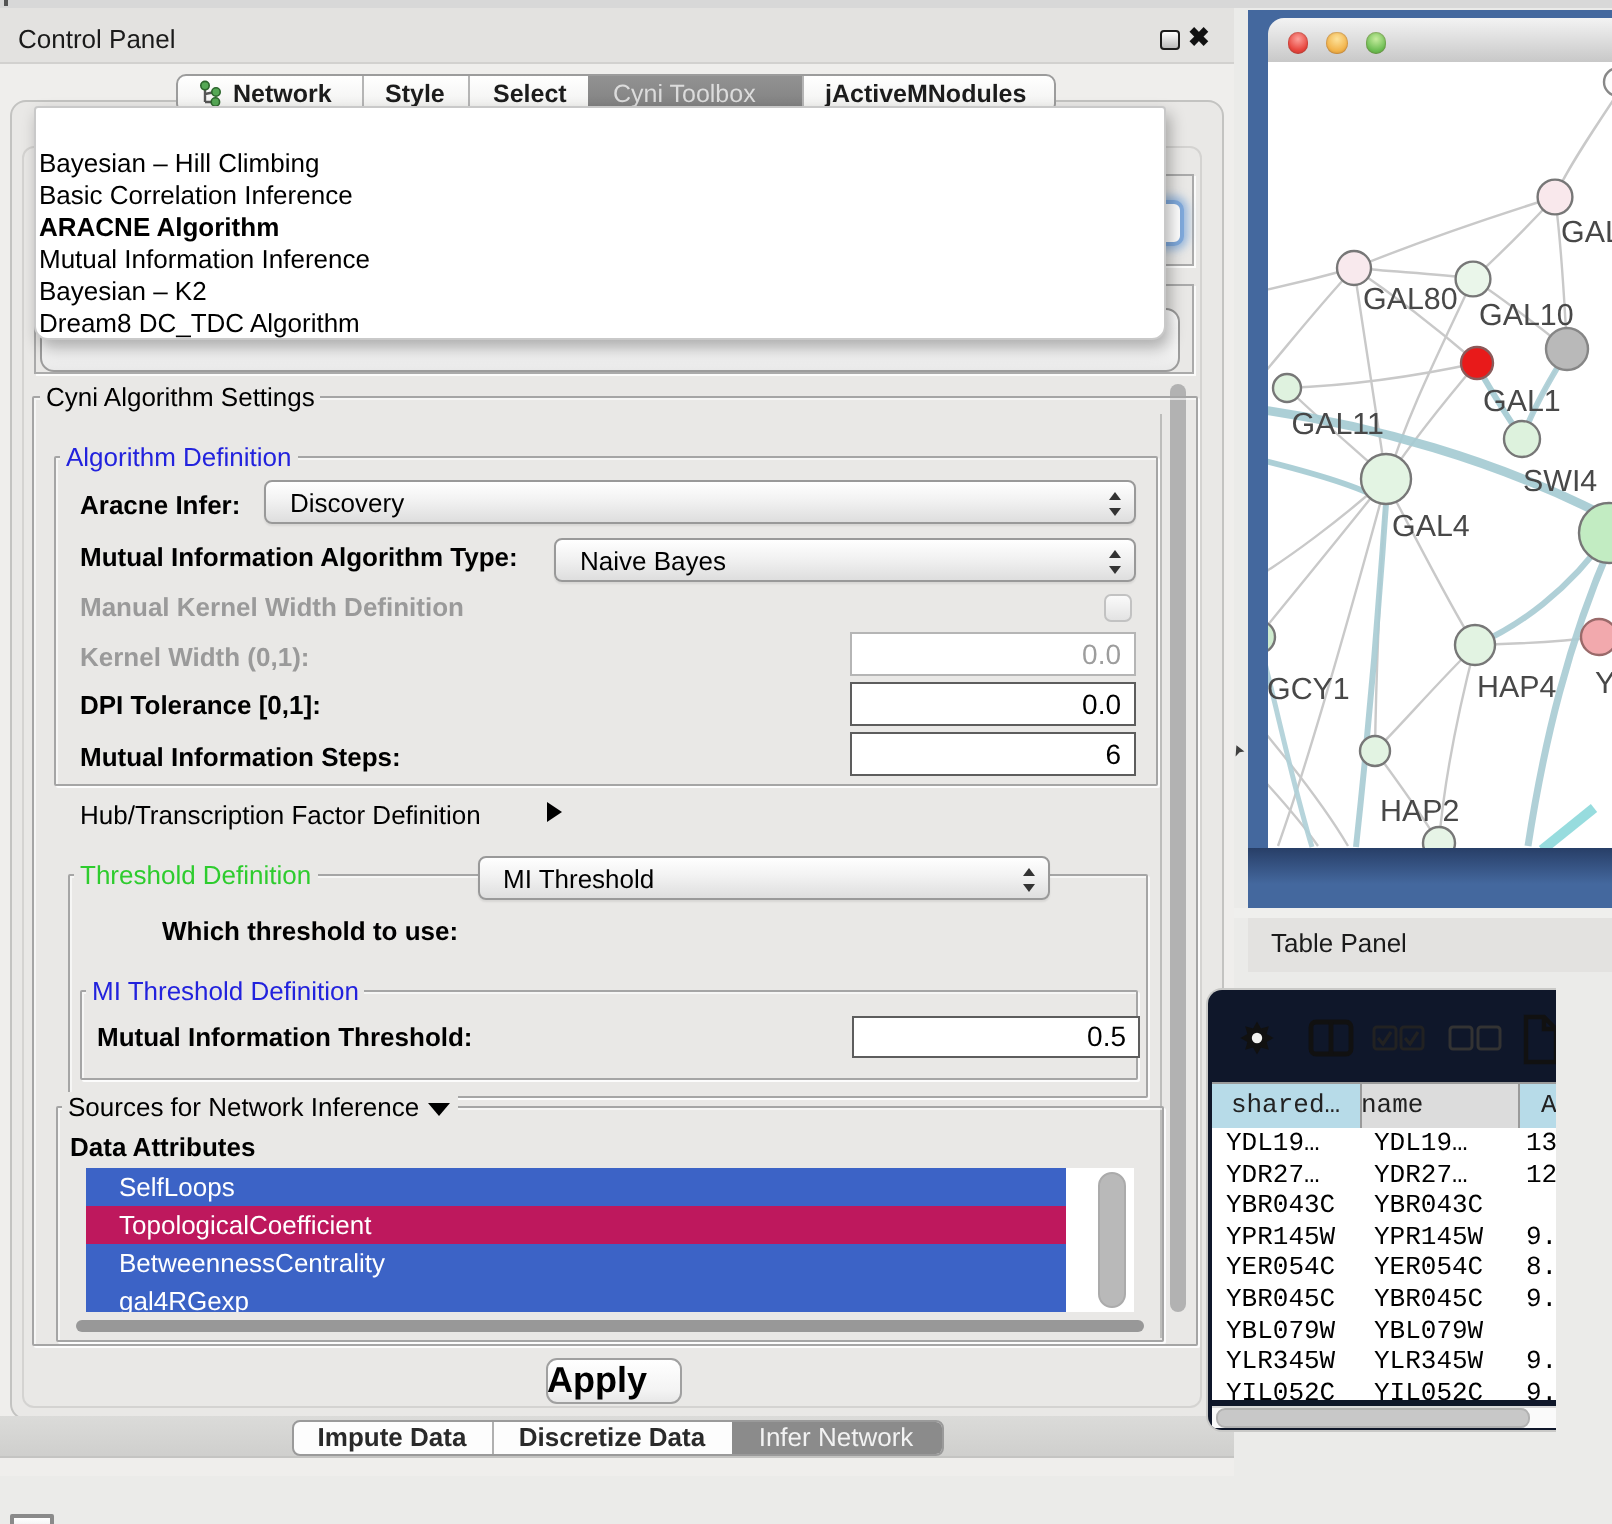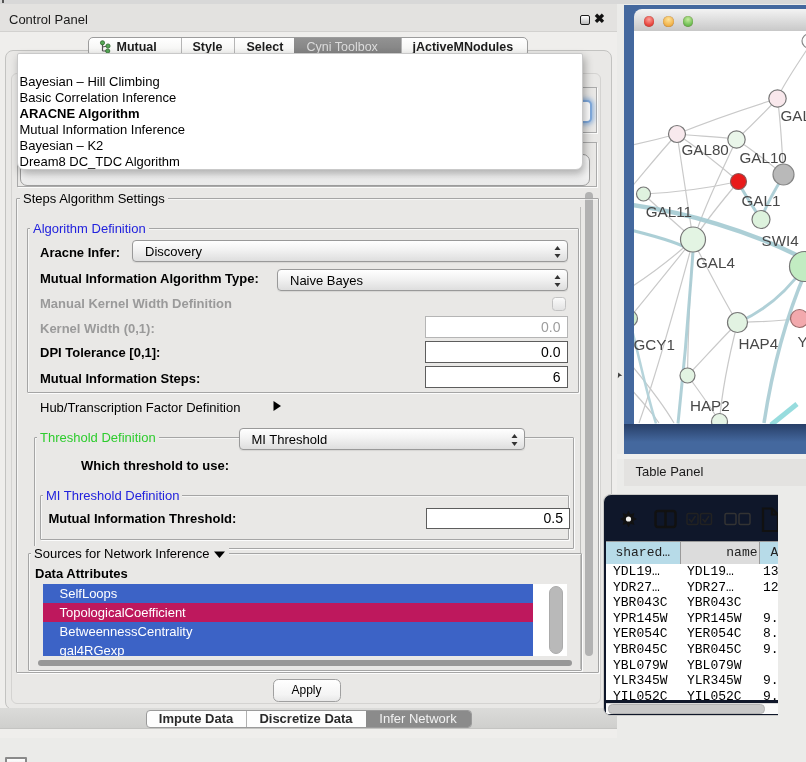--- a/index.html
+++ b/index.html
@@ -32,21 +32,21 @@
 
   <div class="ab" style="left:16.5px;top:83px;width:578px;height:44px;border:1px solid #aaa;box-shadow:1px 1px 0 #fbfbfa;"></div>
   <div class="ab" style="left:568px;top:95.5px;width:20px;height:19px;border:2px solid #7fa9dc;border-radius:5px;background:#fff;box-shadow:0 0 4px 2px rgba(120,165,220,0.7);"></div>
 
   <div class="ab" style="left:16.5px;top:138px;width:578px;height:43px;border:1px solid #aaa;box-shadow:1px 1px 0 #fbfbfa;"></div>
   <div class="ab" style="left:20px;top:150px;width:568px;height:30px;border:1px solid #9c9c9c;border-radius:7px;background:linear-gradient(#ffffff,#f3f3f3 70%,#e9e9e9);"></div>
 
   <div class="ab" style="left:584.5px;top:187.5px;width:8px;height:464px;border-radius:4px;background:#b2b2b2;"></div>
 
   <div class="ab gbox" style="left:15.5px;top:193.5px;width:581px;height:473px;"></div>
-  <div class="ab gtitle" style="left:20px;top:186.5px;color:#000;">Steps Algorithm Settings</div>
+  <div class="ab gtitle" style="left:20px;top:186.5px;color:#000;">Cyni Algorithm Settings</div>
 
   <div class="ab" style="left:580px;top:203px;width:1px;height:462px;background:#bdbdbb;"></div>
 
   <div class="ab gbox" style="left:27.3px;top:223.5px;width:550px;height:163px;"></div>
   <div class="ab gtitle" style="left:30px;top:216.5px;color:#2222dd;">Algorithm Definition</div>
 </div>
 <div class="ab" style="left:0;top:4px;width:617px;height:758px;">
 <div class="ab lbl" style="left:40px;top:241px;color:#000;">Aracne Infer:</div>
 <div class="ab lbl" style="left:40px;top:266.5px;color:#000;">Mutual Information Algorithm Type:</div>
 <div class="ab lbl" style="left:40px;top:292px;color:#9a9a9a;">Manual Kernel Width Definition</div>
@@ -95,30 +95,30 @@
       </svg></div>
 <div class="ab lbl" style="left:35px;top:562px;">Data Attributes</div>
 <div class="ab" style="left:43px;top:579.5px;width:524px;height:72px;background:#fff;overflow:hidden;">
       <div style="position:absolute;left:0;top:0.0px;width:473px;height:19.2px;background:#3c63c6;color:#fff;font-size:13px;line-height:19px;padding-left:16.5px;">SelfLoops</div>
       <div style="position:absolute;left:0;top:19.2px;width:473px;height:19.2px;background:#be185d;color:#fff;font-size:13px;line-height:19px;padding-left:16.5px;">TopologicalCoefficient</div>
       <div style="position:absolute;left:0;top:38.4px;width:473px;height:19.2px;background:#3c63c6;color:#fff;font-size:13px;line-height:19px;padding-left:16.5px;">BetweennessCentrality</div>
       <div style="position:absolute;left:0;top:57.599999999999994px;width:473px;height:19.2px;background:#3c63c6;color:#fff;font-size:13px;line-height:19px;padding-left:16.5px;">gal4RGexp</div>
     </div>
 <div class="ab" style="left:548.5px;top:582px;width:12px;height:66px;background:#b9b9b9;border:1px solid #ababab;border-radius:7px;"></div>
 <div class="ab" style="left:38px;top:655.5px;width:534px;height:6px;background:#989898;border-radius:3px;"></div>
-<div class="ab" style="left:272.5px;top:674.5px;width:66px;height:21px;border:1px solid #a0a0a0;border-radius:5.5px;background:linear-gradient(#ffffff,#f4f4f4 70%,#e8e8e8);text-align:center;font-size:12px;line-height:21px;color:#000;">Apply</div>
+<div class="ab" style="left:272.5px;top:674.5px;width:66px;height:21px;border:1px solid #a0a0a0;border-radius:5.5px;background:linear-gradient(#ffffff,#f4f4f4 70%,#e8e8e8);text-align:left;font-size:18px;line-height:21px;color:#000;font-weight:bold;">Apply</div>
 <div class="ab" style="left:0;top:704px;width:617px;height:20px;background:linear-gradient(#dbdbd9,#cfcfcd);border-bottom:1px solid #c4c4c2;"></div>
 <div class="ab" style="left:145.5px;top:705.5px;width:324px;height:16.5px;border:1px solid #9a9a9a;border-radius:4px;background:#fdfdfd;overflow:hidden;font-size:13px;font-weight:bold;color:#2a2a2a;">
 <div style="position:absolute;left:0;top:0;width:99px;height:100%;text-align:center;line-height:16px;">Impute Data</div>
 <div style="position:absolute;left:99px;top:0;width:1px;height:100%;background:#b0b0b0;"></div>
 <div style="position:absolute;left:100px;top:0;width:119px;height:100%;text-align:center;line-height:16px;">Discretize Data</div>
 <div style="position:absolute;left:219px;top:0;width:105px;height:100%;background:#8b8b8b;color:#f2f2f2;text-align:center;line-height:16px;font-weight:normal;">Infer Network</div>
 </div>
 <div class="ab" style="left:87.5px;top:33px;width:438px;height:18px;border:1px solid #9c9c9c;border-radius:5px;background:linear-gradient(#ffffff,#f0f0ee);overflow:hidden;font-size:12.5px;font-weight:600;color:#1c1c1c;">
-<div style="position:absolute;left:28px;top:1px;line-height:16px;">Mutual</div>
+<div style="position:absolute;left:28px;top:1px;line-height:16px;">Network</div>
 <div style="position:absolute;left:92px;top:0;width:1px;height:100%;background:#b5b5b5;"></div>
 <div style="position:absolute;left:104px;top:1px;line-height:16px;">Style</div>
 <div style="position:absolute;left:145px;top:0;width:1px;height:100%;background:#b5b5b5;"></div>
 <div style="position:absolute;left:158px;top:1px;line-height:16px;">Select</div>
 <div style="position:absolute;left:205px;top:0;width:107px;height:100%;background:linear-gradient(#929292,#7f7f7f);"></div>
 <div style="position:absolute;left:218px;top:1px;line-height:16px;color:#dcdcdc;font-weight:normal;">Cyni Toolbox</div>
 <div style="position:absolute;left:312px;top:0;width:1px;height:100%;background:#b5b5b5;"></div>
 <div style="position:absolute;left:324px;top:1px;line-height:16px;">jActiveMNodules</div>
 <svg style="position:absolute;left:10px;top:2px;" width="13" height="14" viewBox="0 0 13 14">
         <path d="M3.5 3 L3.5 11 M3.5 7 L8.5 6 M3.5 11 L8 11" stroke="#555" stroke-width="1.2" fill="none"></path>
@@ -218,21 +218,21 @@
 <rect x="83" y="18.5" width="11" height="11" rx="1.5" fill="none" stroke="#222" stroke-width="1.5"></rect>
 <path d="M85 24 L87.5 27 L91.5 21" stroke="#222" stroke-width="1.6" fill="none"></path>
 <rect x="96.5" y="18.5" width="11" height="11" rx="1.5" fill="none" stroke="#222" stroke-width="1.5"></rect>
 <path d="M98.5 24 L101 27 L105 21" stroke="#222" stroke-width="1.6" fill="none"></path>
 <rect x="121" y="18.5" width="11" height="11" rx="1.5" fill="none" stroke="#333" stroke-width="1.5"></rect>
 <rect x="135" y="18.5" width="11" height="11" rx="1.5" fill="none" stroke="#333" stroke-width="1.5"></rect>
 <path d="M159 13.5 h9 l6,6 v16.5 h-15 z M168 13.5 v6 h6" fill="none" stroke="#111" stroke-width="2.2"></path>
 </svg>
     <div style="position:absolute;left:2px;top:46px;width:172px;height:22px;background:#dcdcdc;border-top:1px solid #9a9a9a;border-bottom:1px solid #555;">
       <div style="position:absolute;left:0;top:0;width:73.5px;height:22px;background:#b7dbe8;border-right:1px solid #9a9a9a;text-align:center;font-size:13px;line-height:22px;color:#222;">shared…</div>
-      <div style="position:absolute;left:74.5px;top:0;width:77px;height:22px;text-align:right;font-size:13px;line-height:22px;color:#222;">name</div>
+      <div style="position:absolute;left:74.5px;top:0;width:77px;height:22px;text-align:left;font-size:13px;line-height:22px;color:#222;">name</div>
       <div style="position:absolute;left:152.5px;top:0;width:20px;height:22px;background:#b7dbe8;border-left:1px solid #9a9a9a;font-size:13px;line-height:22px;color:#222;padding-left:11px;">A</div>
     </div>
     <div style="position:absolute;left:2px;top:69px;width:172px;height:136px;background:#fff;overflow:hidden;font-size:13px;color:#000;">
       <div style="position:absolute;left:7px;top:0.0px;line-height:15.6px;">YDL19…</div>
       <div style="position:absolute;left:81px;top:0.0px;line-height:15.6px;">YDL19…</div>
       <div style="position:absolute;left:157px;top:0.0px;line-height:15.6px;">13</div>
       <div style="position:absolute;left:7px;top:15.6px;line-height:15.6px;">YDR27…</div>
       <div style="position:absolute;left:81px;top:15.6px;line-height:15.6px;">YDR27…</div>
       <div style="position:absolute;left:157px;top:15.6px;line-height:15.6px;">12</div>
       <div style="position:absolute;left:7px;top:31.2px;line-height:15.6px;">YBR043C</div>

